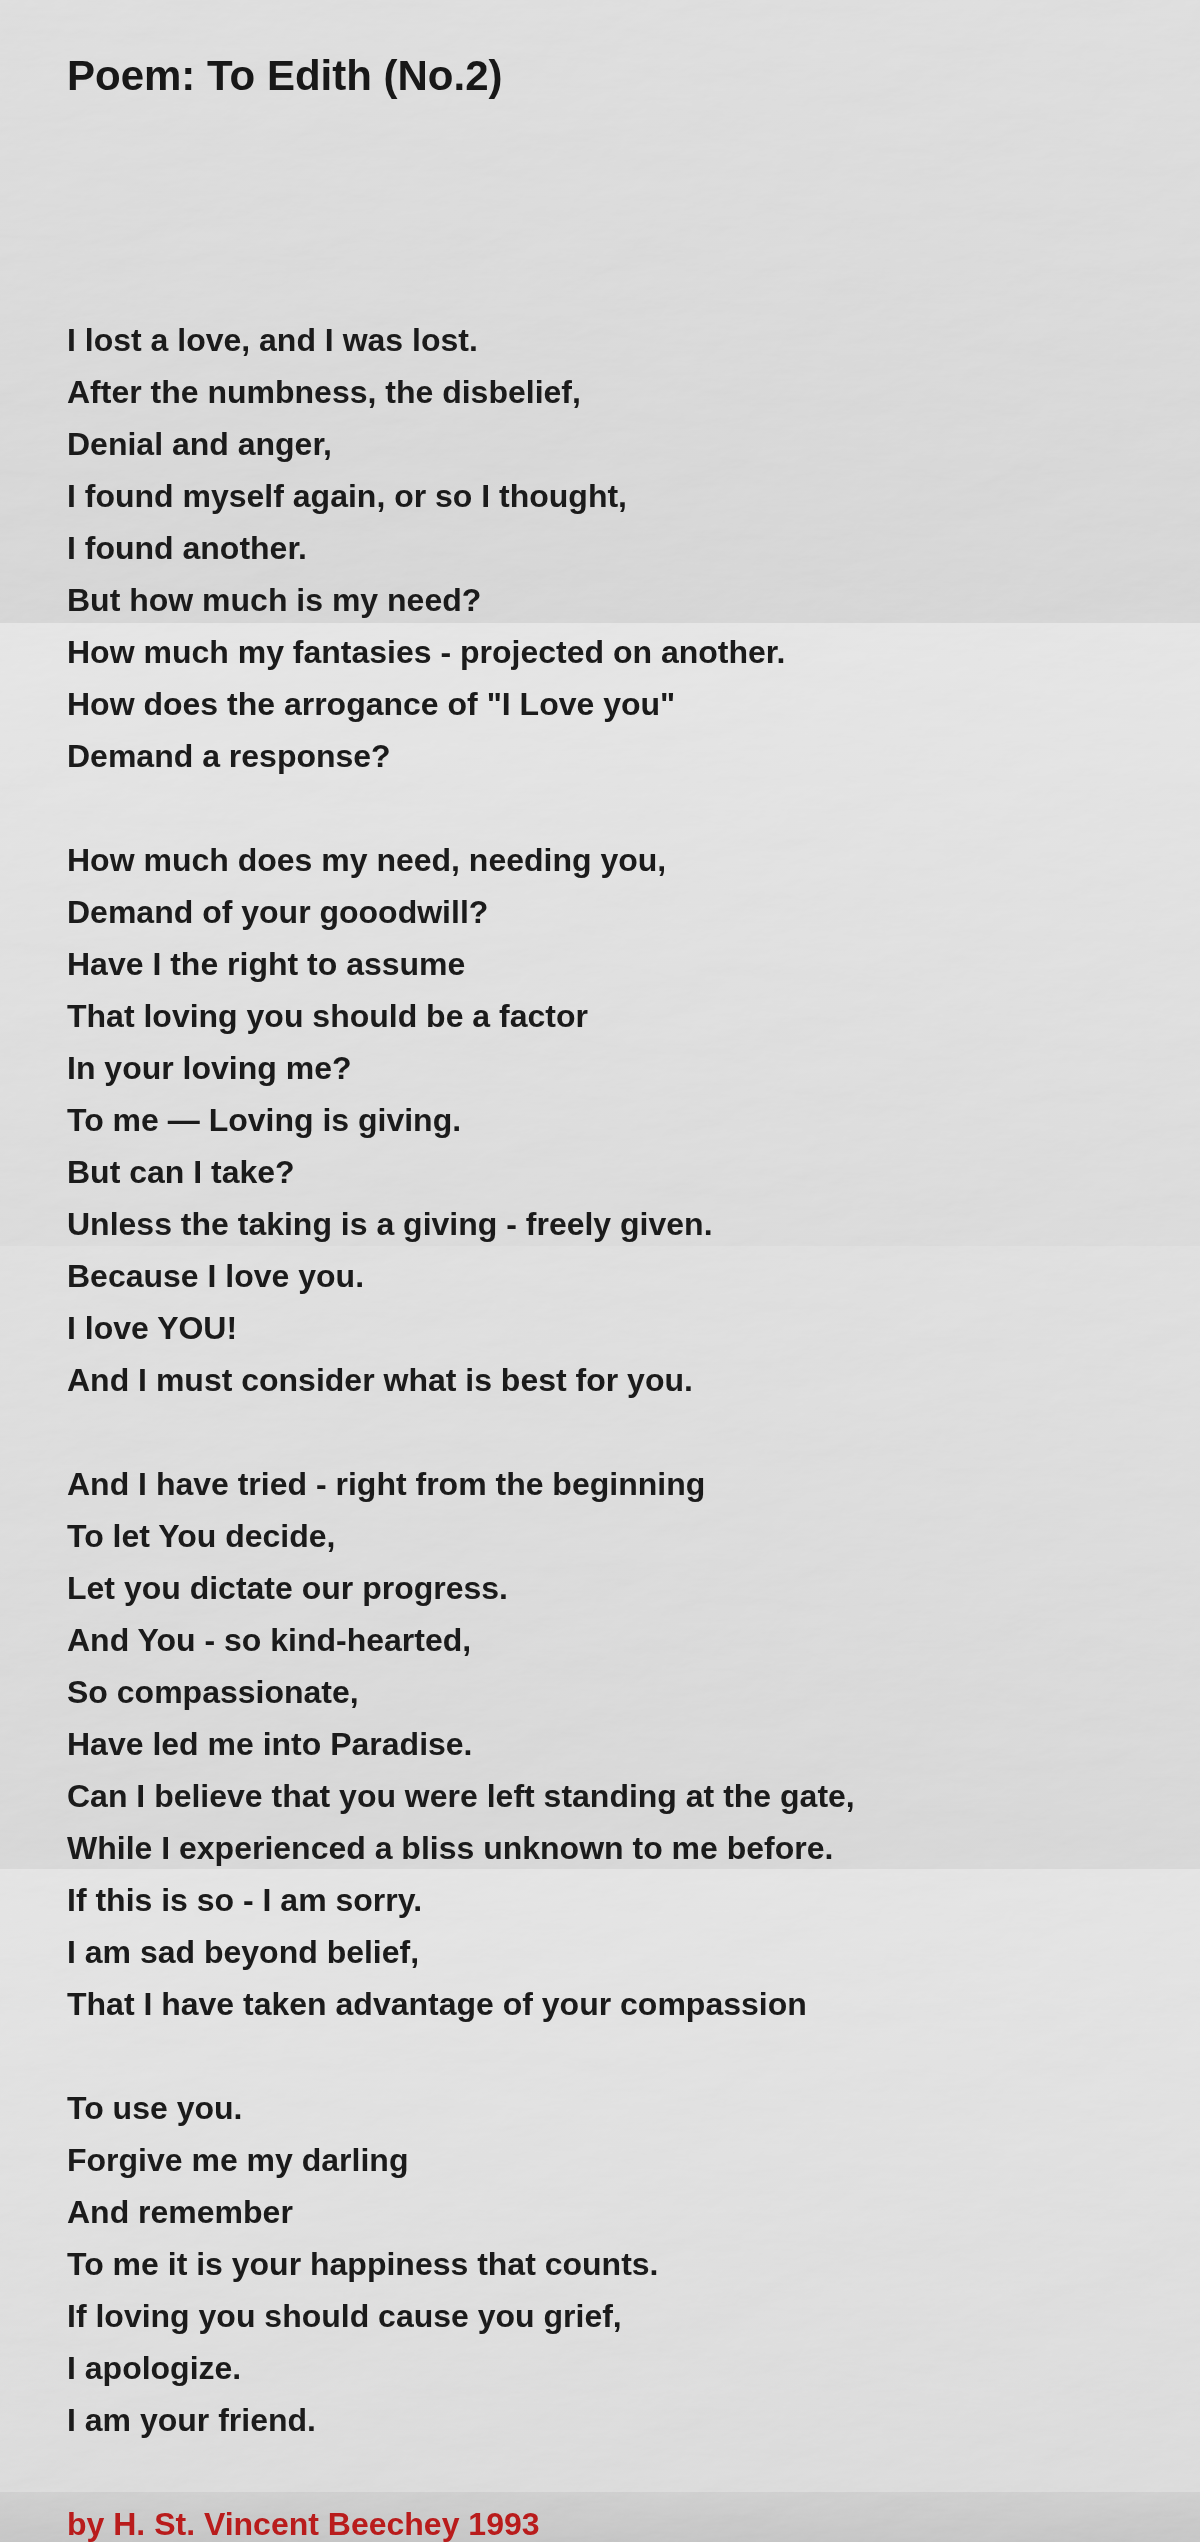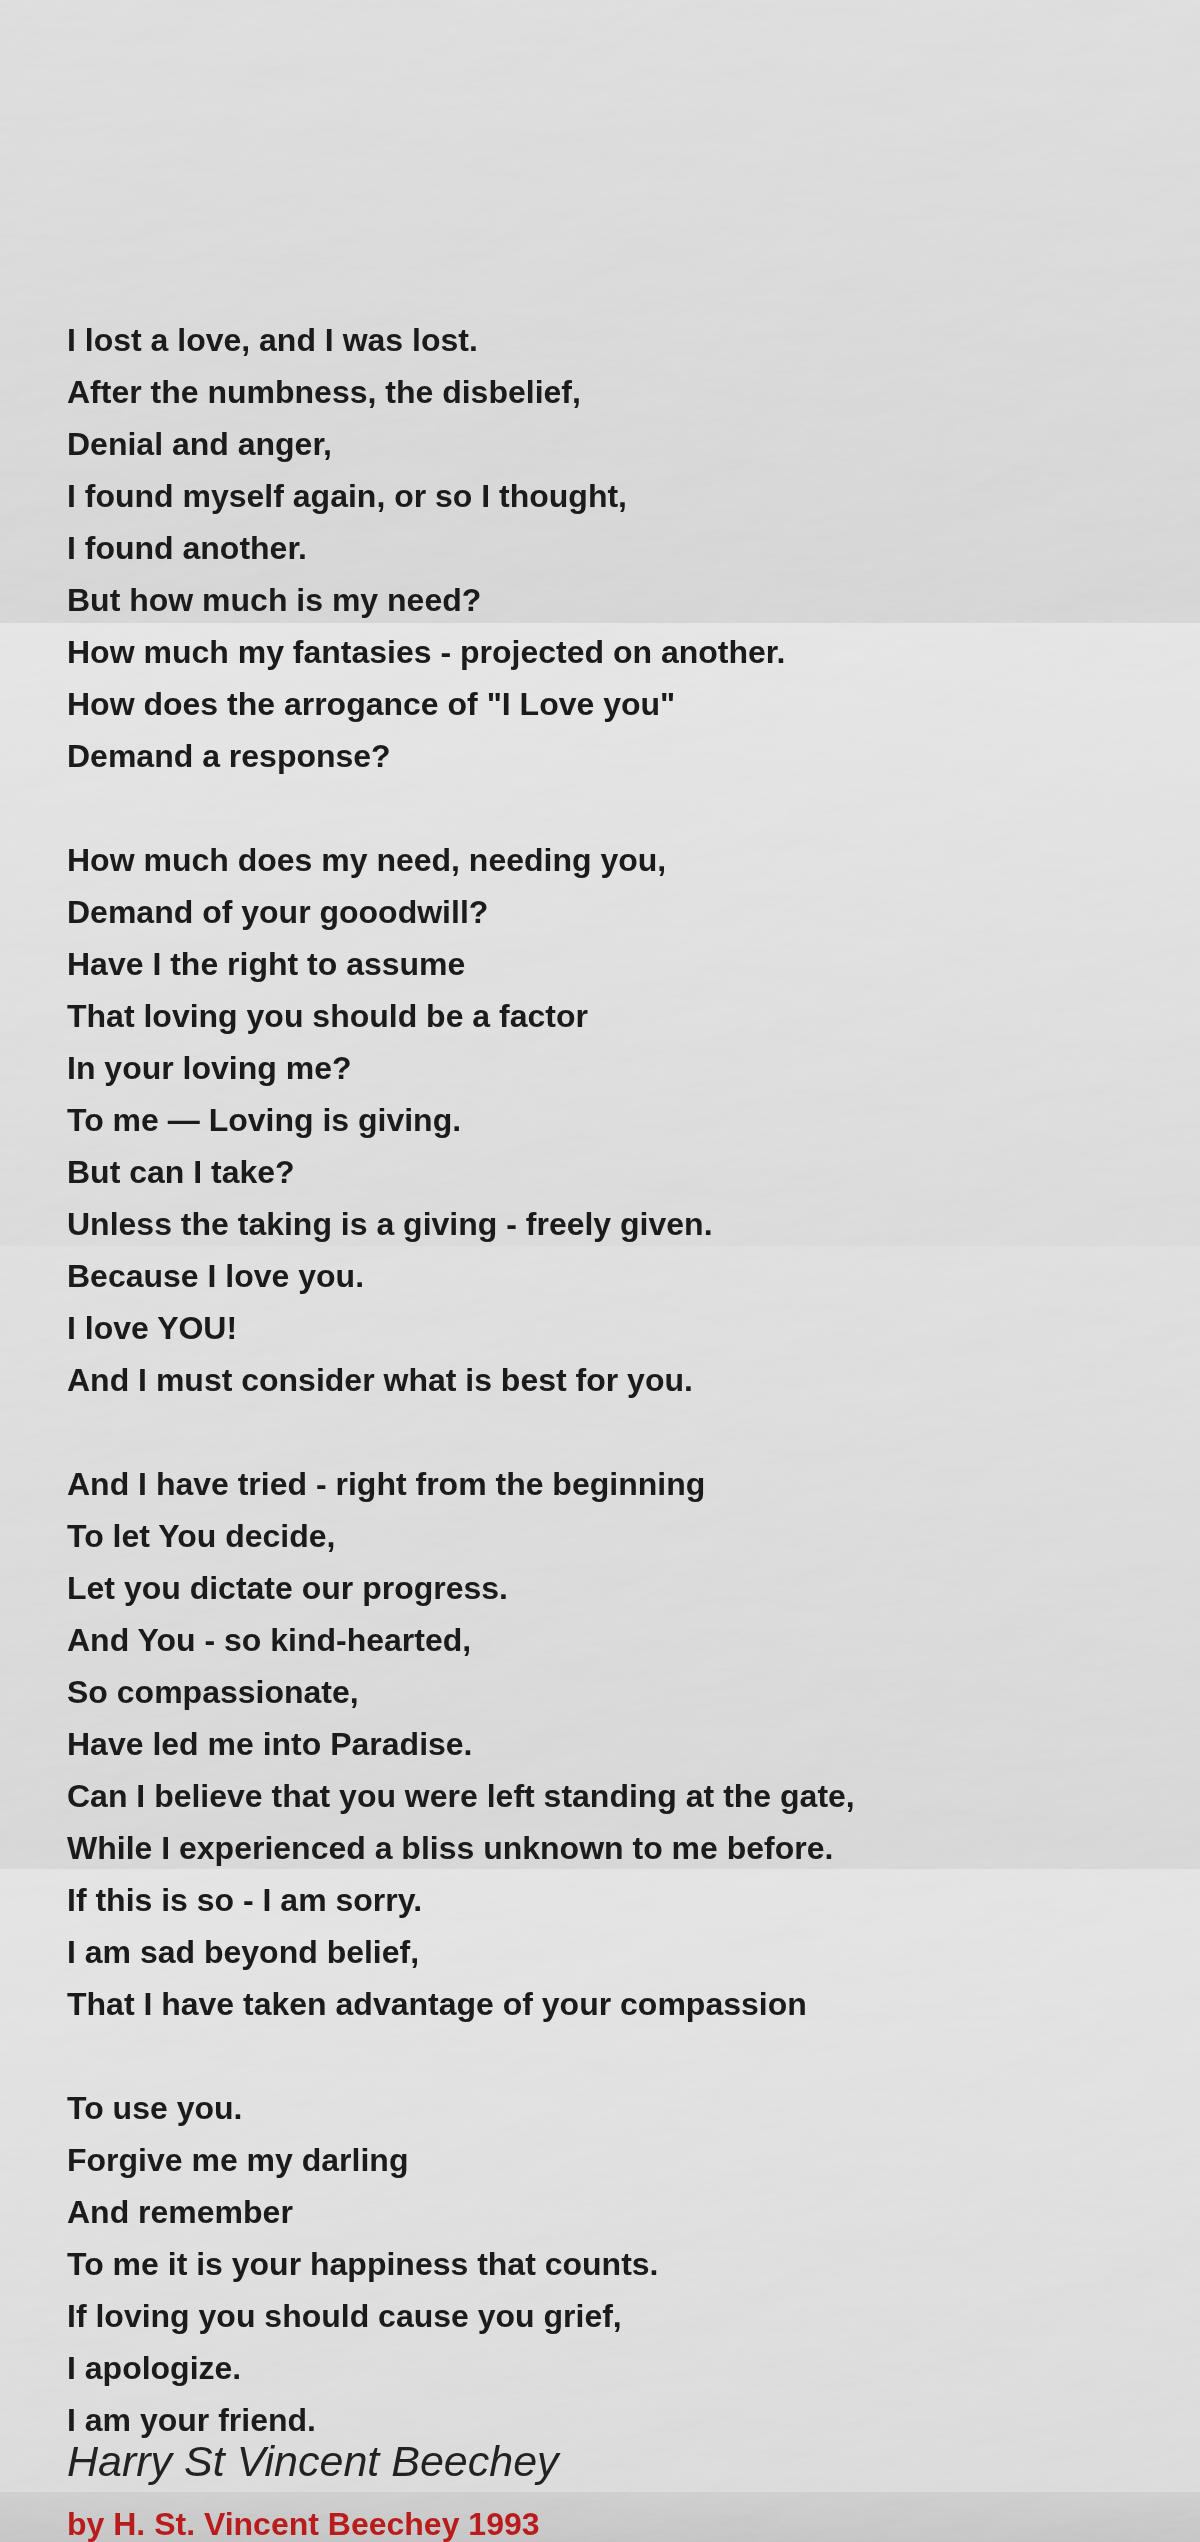--- a/index.html
+++ b/index.html
@@ -76,21 +76,21 @@
       <filter id="emboss" x="0" y="0" width="100%" height="100%">
         <feTurbulence type="fractalNoise" baseFrequency="0.009 0.02" numOctaves="5" seed="11" stitchTiles="stitch" result="noise"></feTurbulence>
         <feDiffuseLighting in="noise" lighting-color="#ffffff" surfaceScale="2.6" diffuseConstant="1" result="light">
           <feDistantLight azimuth="230" elevation="58"></feDistantLight>
         </feDiffuseLighting>
       </filter>
     </defs>
     <rect x="0" y="0" width="1200" height="2542" filter="url(#emboss)"></rect>
   </svg>
 
+  <h1 class="title">Poem: To Edith (No.2)</h1>
 
   <div class="poem" id="poem-body">
     
     <div class="stanza"><div class="line">I lost a love, and I was lost.</div><div class="line">After the numbness, the disbelief,</div><div class="line">Denial and anger,</div><div class="line">I found myself again, or so I thought,</div><div class="line">I found another.</div><div class="line">But how much is my need?</div><div class="line">How much my fantasies - projected on another.</div><div class="line">How does the arrogance of "I Love you"</div><div class="line">Demand a response?</div></div><div class="stanza"><div class="line">How much does my need, needing you,</div><div class="line">Demand of your gooodwill?</div><div class="line">Have I the right to assume</div><div class="line">That loving you should be a factor</div><div class="line">In your loving me?</div><div class="line">To me — Loving is giving.</div><div class="line">But can I take?</div><div class="line">Unless the taking is a giving - freely given.</div><div class="line">Because I love you.</div><div class="line">I love YOU!</div><div class="line">And I must consider what is best for you.</div></div><div class="stanza"><div class="line">And I have tried - right from the beginning</div><div class="line">To let You decide,</div><div class="line">Let you dictate our progress.</div><div class="line">And You - so kind-hearted,</div><div class="line">So compassionate,</div><div class="line">Have led me into Paradise.</div><div class="line">Can I believe that you were left standing at the gate,</div><div class="line">While I experienced a bliss unknown to me before.</div><div class="line">If this is so - I am sorry.</div><div class="line">I am sad beyond belief,</div><div class="line">That I have taken advantage of your compassion</div></div><div class="stanza"><div class="line">To use you.</div><div class="line">Forgive me my darling</div><div class="line">And remember</div><div class="line">To me it is your happiness that counts.</div><div class="line">If loving you should cause you grief,</div><div class="line">I apologize.</div><div class="line">I am your friend.</div></div><div class="byline" id="byline-slot">by H. St. Vincent Beechey 1993</div>
   </div>
 
-  <div class="signature">Harry St Vincent Beechey</div>
 
 </div>
 
 </body></html>

